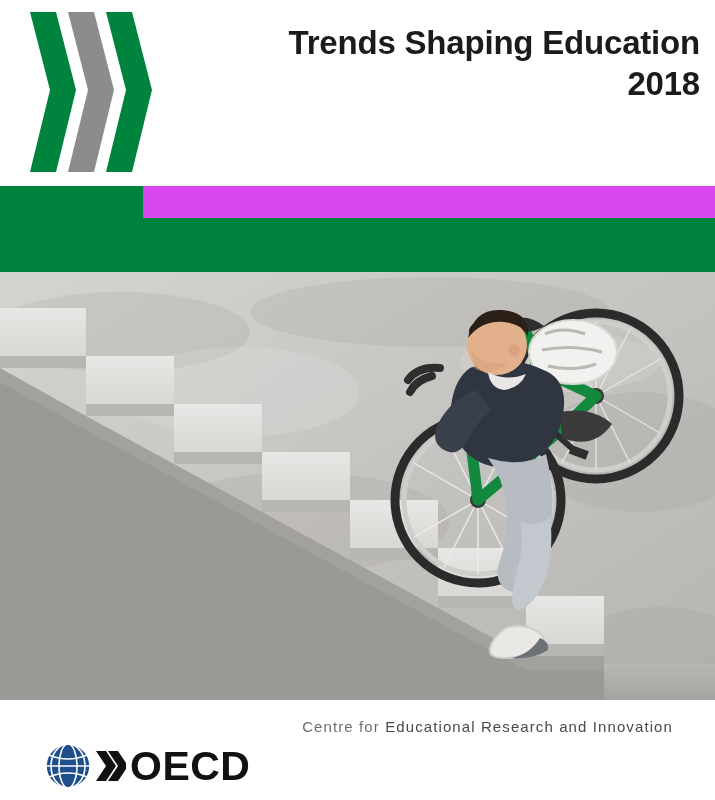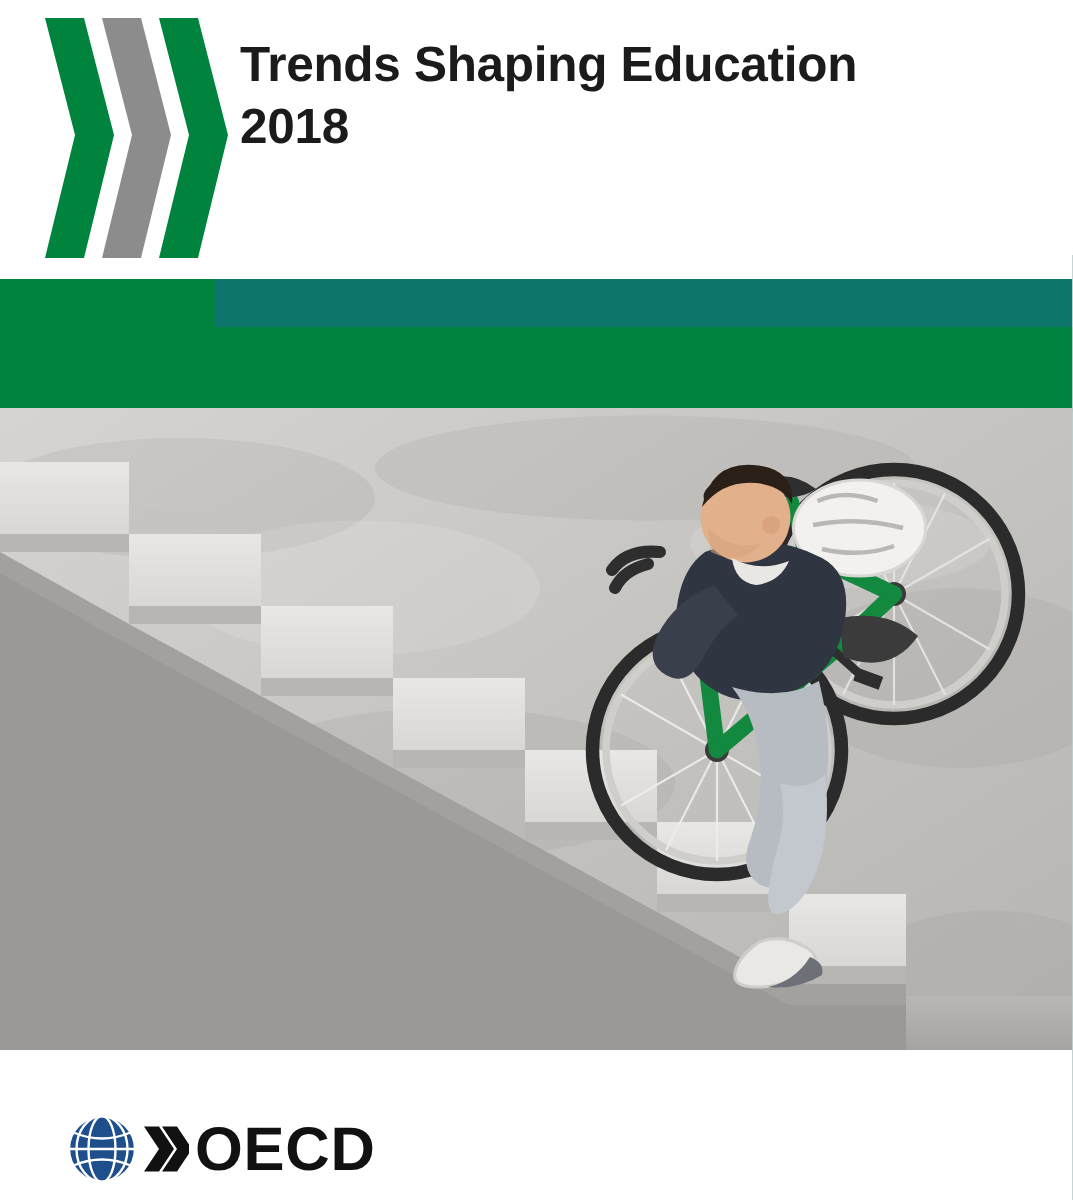--- a/index.html
+++ b/index.html
@@ -10,22 +10,23 @@
   body {
     width: 715px;
     height: 800px;
     font-family: "Liberation Sans", sans-serif;
     overflow: hidden;
   }
   .cover {
     position: relative;
     width: 715px;
     height: 800px;
-    background: #0f766e;
+    background: #d946ef;
     overflow: hidden;
+    text-align: right;
   }
 
   
   .top-band {
     position: absolute;
     left: 0; top: 0;
     width: 715px;
     height: 186px;
     background: #ffffff;
   }
@@ -329,20 +330,23 @@
           <path d="M520,250 q20,6 30,-6 q4,34 -4,60 q-8,24 -22,32 q-12,6 -12,-10 q2,-20 8,-38 q4,-20 0,-38 Z" fill="#c3c8ce"></path>
 
           <path d="M506,356 q-14,10 -16,20 q-2,10 14,10 q22,0 36,-12 q8,-8 -2,-14 q-16,-10 -32,-4 Z" fill="#e9e8e5" stroke="#cfcdc9" stroke-width="2"></path>
           <path d="M540,366 q10,4 8,12 q-16,10 -36,8 q18,-4 28,-20 Z" fill="#6d7076"></path>
         </g>
       </g>
     </svg>
   </div>
 
   <div class="footer">
+    <div class="ceri-line">
+      <span>Centre for </span><span class="w-dark">Educational Research and Innovation</span>
+    </div>
 
     <div class="oecd-logo">
       <span class="oecd-globe">
         <svg width="48" height="48" viewBox="0 0 48 48">
           <circle cx="24" cy="24" r="22" fill="#1f4e8c"></circle>
           <g fill="none" stroke="#ffffff" stroke-width="1.6">
             <ellipse cx="24" cy="24" rx="22" ry="22"></ellipse>
             <ellipse cx="24" cy="24" rx="9" ry="22"></ellipse>
             <ellipse cx="24" cy="24" rx="17" ry="22"></ellipse>
             <line x1="2" y1="24" x2="46" y2="24"></line>

